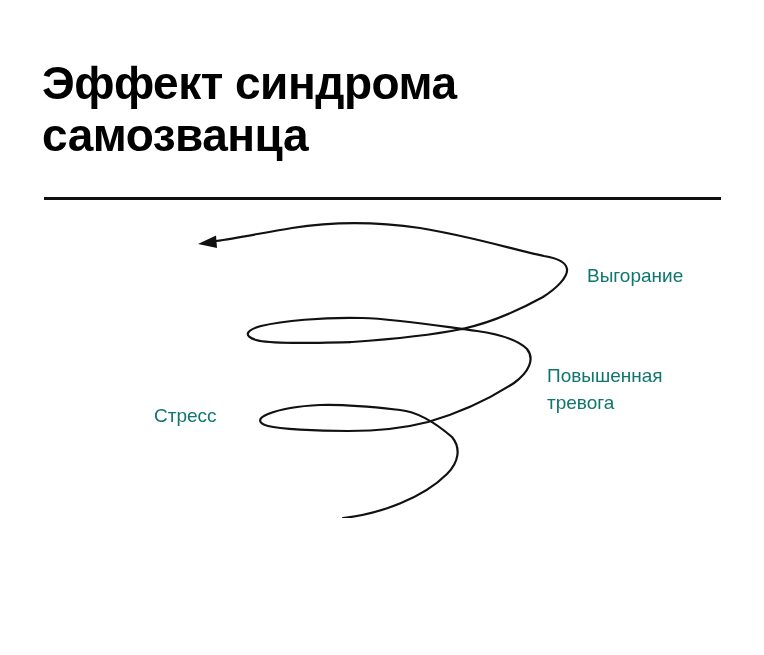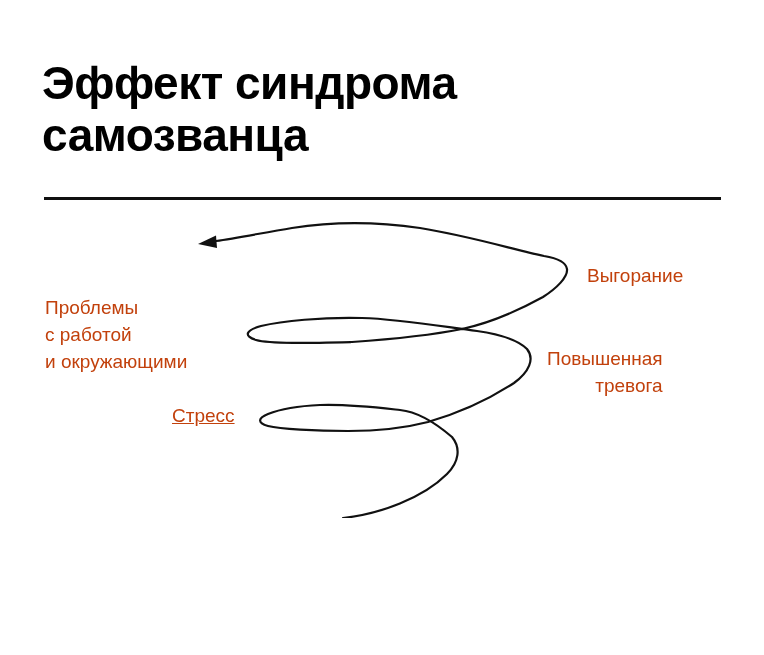--- a/index.html
+++ b/index.html
@@ -50,27 +50,27 @@
     stroke-linejoin: round;
   }
   .arrow-head {
     fill: #111111;
     stroke: none;
   }
   .diagram-label {
     position: absolute;
     font-size: 19px;
     line-height: 27px;
-    color: #c2410c;
+    color: #0f766e;
     white-space: pre-line;
   }
   .label-burnout        { left: 587px; top: 262px; }
   .label-work-problems  { left: 45px;  top: 294px; }
-  .label-anxiety        { left: 547px; top: 345px; text-align: right; }
-  .label-stress         { left: 172px; top: 402px; text-decoration: underline; }
+  .label-anxiety        { left: 547px; top: 362px; }
+  .label-stress         { left: 154px; top: 402px; }
   .label-imposter       { left: 300px; top: 536px; }
 </style>
 </head>
 <body>
 
 <div class="canvas">
 
   <div class="page-title">Эффект синдрома
 самозванца</div>
 
@@ -98,23 +98,20 @@
              C 557 288 568 277 567 269
              C 566 262 556 258 544 256
              C 515 250 470 236 420 228
              C 372 221 330 222 292 228
              C 262 233 237 238 216 241"></path>
     <polygon class="arrow-head" points="198,244 216,235.5 217,248"></polygon>
   </svg>
 
   <div class="diagram-label label-burnout">Выгорание</div>
 
-  <div class="diagram-label label-work-problems">Проблемы
-с работой
-и окружающими</div>
 
   <div class="diagram-label label-anxiety">Повышенная
 тревога</div>
 
   <div class="diagram-label label-stress">Стресс</div>
 
 
 </div>
 
 </body></html>

